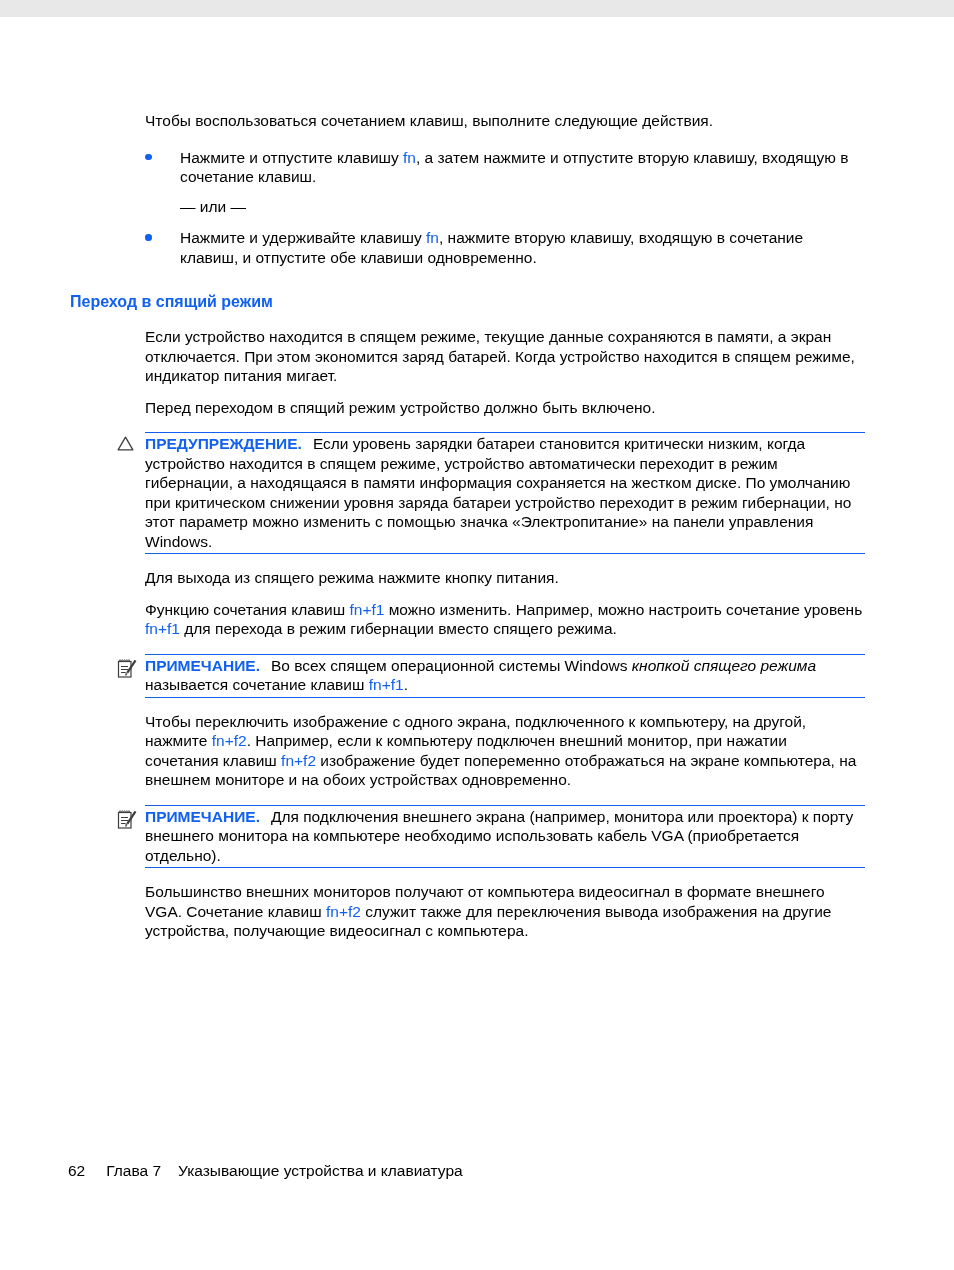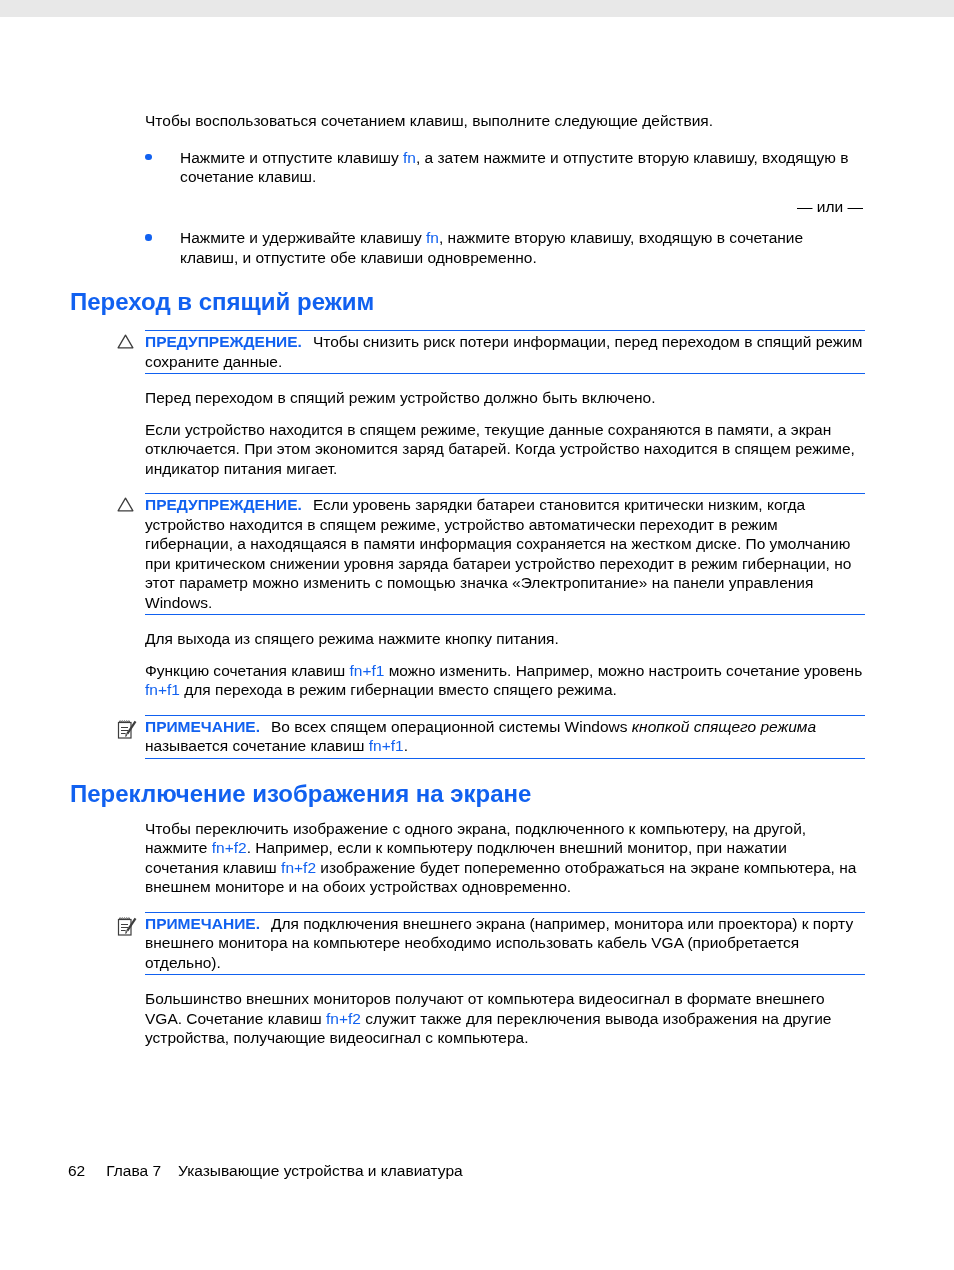--- a/index.html
+++ b/index.html
@@ -21,24 +21,24 @@
   .content{padding-top:94px;}
   .para{margin:0 91px 12px 145px;}
   .lead{margin-bottom:17px;}
   .bullet{position:relative;margin:0 91px 10px 180px;}
   .bullet .para{margin:0;}
   .dot{
     position:absolute;left:-35px;top:6px;
     width:6.5px;height:6.5px;border-radius:50%;
     background:var(--accent);
   }
-  .separator{margin-left:180px;margin-bottom:12px;text-align:right;}
+  .separator{margin-left:180px;margin-bottom:12px;}
   .h1{
     margin:22px 0 12px 70px;
-    font-size:24px;line-height:26px;font-weight:bold;
+    font-size:16px;line-height:26px;font-weight:bold;
     color:var(--accent);
   }
   .callout{
     position:relative;
     margin:15px 89px 14px 145px;
     border-top:1.5px solid var(--accent);
     border-bottom:1.5px solid var(--accent);
     padding:1px 0 2px 0;
   }
   .callout-text{margin:0;}
@@ -68,33 +68,25 @@
 
     <p class="para separator">— или —</p>
 
     <div class="bullet">
       <span class="dot"></span>
       <p class="para"><span>Нажмите и удерживайте клавишу </span><span class="s-link">fn</span><span>, нажмите вторую клавишу, входящую в сочетание клавиш, и отпустите обе клавиши одновременно.</span></p>
     </div>
 
     <h1 class="h1">Переход в спящий режим</h1>
 
-    <div class="callout">
-      <span class="callout-icon">
-        <svg width="17" height="15" viewBox="0 0 17 15" fill="none" stroke="currentColor" stroke-width="1.3" stroke-linejoin="round">
-            <path d="M8.5 1.2 L15.9 13.8 H1.1 Z"></path>
-          </svg>
-      </span>
-      <p class="callout-text"><span class="callout-label">ПРЕДУПРЕЖДЕНИЕ.</span><span><span>Чтобы снизить риск потери информации, перед переходом в спящий режим сохраните данные.</span></span></p>
-    </div>
 
 
+    <p class="para"><span>Если устройство находится в спящем режиме, текущие данные сохраняются в памяти, а экран отключается. При этом экономится заряд батарей. Когда устройство находится в спящем режиме, индикатор питания мигает.</span></p>
+
     <p class="para"><span>Перед переходом в спящий режим устройство должно быть включено.</span></p>
-
-    <p class="para"><span>Если устройство находится в спящем режиме, текущие данные сохраняются в памяти, а экран отключается. При этом экономится заряд батарей. Когда устройство находится в спящем режиме, индикатор питания мигает.</span></p>
 
     <div class="callout">
       <span class="callout-icon">
         <svg width="17" height="15" viewBox="0 0 17 15" fill="none" stroke="currentColor" stroke-width="1.3" stroke-linejoin="round">
             <path d="M8.5 1.2 L15.9 13.8 H1.1 Z"></path>
           </svg>
       </span>
       <p class="callout-text"><span class="callout-label">ПРЕДУПРЕЖДЕНИЕ.</span><span><span>Если уровень зарядки батареи становится критически низким, когда устройство находится в спящем режиме, устройство автоматически переходит в режим гибернации, а находящаяся в памяти информация сохраняется на жестком диске. По умолчанию при критическом снижении уровня заряда батареи устройство переходит в режим гибернации, но этот параметр можно изменить с помощью значка «Электропитание» на панели управления Windows.</span></span></p>
     </div>
 
@@ -108,21 +100,20 @@
           <rect x="1.5" y="3.5" width="12.5" height="15.5" stroke-width="1.2"></rect>
           <path d="M2 3.2 l1.1-1.6 1.1 1.6 1.1-1.6 1.1 1.6 1.1-1.6 1.1 1.6 1.1-1.6 1.1 1.6 1.1-1.6 1.1 1.6" stroke-width="0.8"></path>
           <path d="M4 8.5 h7 M4 11.5 h7 M4 14.5 h4.5" stroke-width="1.1"></path>
           <path d="M18.5 2.3 L10.4 14.6" stroke-width="2.2"></path>
           <path d="M10.4 14.6 l-1.6 2.9 0.4-3.4" stroke-width="0.9"></path>
         </svg>
       </span>
       <p class="callout-text"><span class="callout-label">ПРИМЕЧАНИЕ.</span><span><span>Во всех спящем операционной системы Windows </span><span class="s-italic">кнопкой спящего режима</span><span> называется сочетание клавиш </span><span class="s-link">fn+f1</span><span>.</span></span></p>
     </div>
 
-    <h1 class="h1">Переключение изображения на экране</h1>
 
     <p class="para"><span>Чтобы переключить изображение с одного экрана, подключенного к компьютеру, на другой, нажмите </span><span class="s-link">fn+f2</span><span>. Например, если к компьютеру подключен внешний монитор, при нажатии сочетания клавиш </span><span class="s-link">fn+f2</span><span> изображение будет попеременно отображаться на экране компьютера, на внешнем мониторе и на обоих устройствах одновременно.</span></p>
 
     <div class="callout">
       <span class="callout-icon">
         <svg width="20" height="21" viewBox="0 0 20 21" fill="none" stroke="currentColor">
           <rect x="1.5" y="3.5" width="12.5" height="15.5" stroke-width="1.2"></rect>
           <path d="M2 3.2 l1.1-1.6 1.1 1.6 1.1-1.6 1.1 1.6 1.1-1.6 1.1 1.6 1.1-1.6 1.1 1.6 1.1-1.6 1.1 1.6" stroke-width="0.8"></path>
           <path d="M4 8.5 h7 M4 11.5 h7 M4 14.5 h4.5" stroke-width="1.1"></path>
           <path d="M18.5 2.3 L10.4 14.6" stroke-width="2.2"></path>

